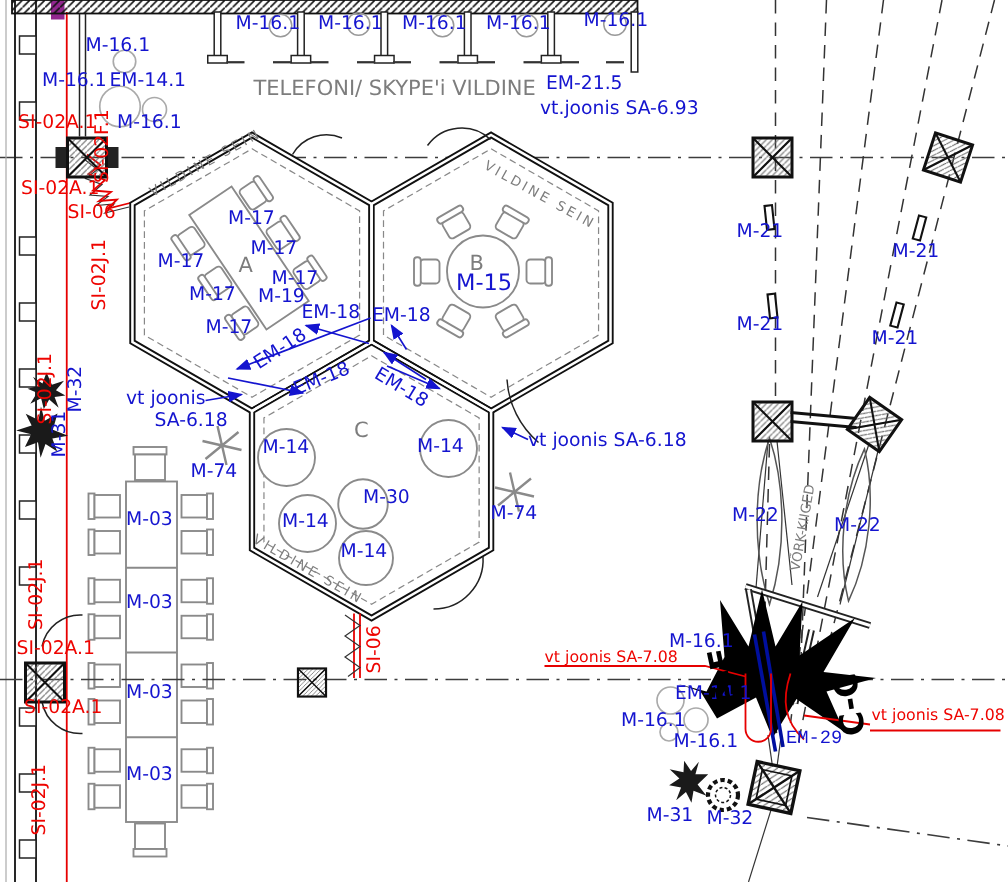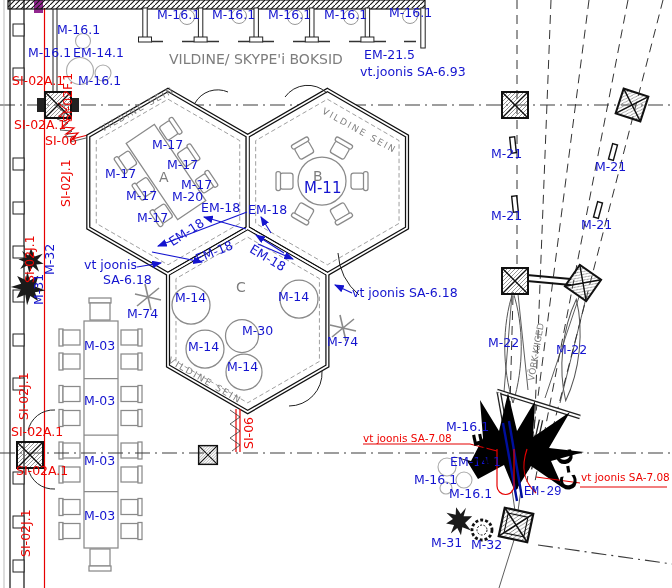--- a/index.html
+++ b/index.html
@@ -350,21 +350,21 @@
       <div class="lbl" style="left: 28px; top: 47px;">M-16.1</div>
       <div class="lbl" style="left: 73px; top: 47px;">EM-14.1</div>
       <div class="lbl" style="left: 78px; top: 75px;">M-16.1</div>
       <div class="lbl" style="left: 157px; top: 9px;">M-16.1</div>
       <div class="lbl" style="left: 212px; top: 9px;">M-16.1</div>
       <div class="lbl" style="left: 268px; top: 9px;">M-16.1</div>
       <div class="lbl" style="left: 324px; top: 9px;">M-16.1</div>
       <div class="lbl" style="left: 389px; top: 7px;">M-16.1</div>
       <div class="lbl" style="left: 364px; top: 49px;">EM-21.5</div>
       <div class="lbl" style="left: 360px; top: 66px;">vt.joonis SA-6.93</div>
-      <div class="lbl gray" style="left: 169px; top: 52px; font-size: 14px;">VILDINE/ SKYPE'i BOKSID</div>
+      <div class="lbl gray" style="left: 169px; top: 52px; font-size: 14px;">TELEFONI/ SKYPE'i VILDINE</div>
       <div class="lbl red" style="left: 62px; top: 122px; transform: rotate(-90deg);">SI-02F.1</div>
       <div class="lbl red" style="left: 12px; top: 75px;">SI-02A.1</div>
       <div class="lbl red" style="left: 14px; top: 119px;">SI-02A.1</div>
       <div class="lbl red" style="left: 45px; top: 135px;">SI-06</div>
       <div class="lbl red" style="left: 60px; top: 207px; transform: rotate(-90deg);">SI-02J.1</div>
       <div class="lbl red" style="left: 24px; top: 283px; transform: rotate(-90deg);">SI-02J.1</div>
       <div class="lbl" style="left: 44px; top: 275px; transform: rotate(-90deg);">M-32</div>
       <div class="lbl" style="left: 33px; top: 305px; transform: rotate(-90deg);">M-31</div>
       <div class="lbl" style="left: 84px; top: 259px;">vt joonis</div>
       <div class="lbl" style="left: 79px; top: 274px; margin-left: 24px;">SA-6.18</div>
@@ -374,22 +374,22 @@
       <div class="lbl gray" style="left: 171px; top: 356px; font-size: 9px; letter-spacing: 2px; transform: rotate(30deg);">VILDINE SEIN</div>
       <div class="lbl gray" style="left: 159px; top: 170px; font-size: 14px;">A</div>
       <div class="lbl gray" style="left: 313px; top: 169px; font-size: 14px;">B</div>
       <div class="lbl gray" style="left: 236px; top: 280px; font-size: 14px;">C</div>
       <div class="lbl" style="left: 152px; top: 139px;">M-17</div>
       <div class="lbl" style="left: 105px; top: 168px;">M-17</div>
       <div class="lbl" style="left: 167px; top: 159px;">M-17</div>
       <div class="lbl" style="left: 126px; top: 190px;">M-17</div>
       <div class="lbl" style="left: 181px; top: 179px;">M-17</div>
       <div class="lbl" style="left: 137px; top: 212px;">M-17</div>
-      <div class="lbl" style="left: 172px; top: 191px;">M-20</div>
-      <div class="lbl" style="left: 304px; top: 181px; font-size: 15px;">M-11</div>
+      <div class="lbl" style="left: 172px; top: 191px;">M-19</div>
+      <div class="lbl" style="left: 304px; top: 181px; font-size: 15px;">M-15</div>
       <div class="lbl" style="left: 201px; top: 202px;">EM-18</div>
       <div class="lbl" style="left: 248px; top: 204px;">EM-18</div>
       <div class="lbl" style="left: 167px; top: 238px; transform: rotate(-33deg);">EM-18</div>
       <div class="lbl" style="left: 194px; top: 254px; transform: rotate(-22deg);">EM-18</div>
       <div class="lbl" style="left: 254px; top: 243px; transform: rotate(31deg);">EM-18</div>
       <div class="lbl" style="left: 175px; top: 292px;">M-14</div>
       <div class="lbl" style="left: 278px; top: 291px;">M-14</div>
       <div class="lbl" style="left: 188px; top: 341px;">M-14</div>
       <div class="lbl" style="left: 227px; top: 361px;">M-14</div>
       <div class="lbl" style="left: 242px; top: 325px;">M-30</div>

